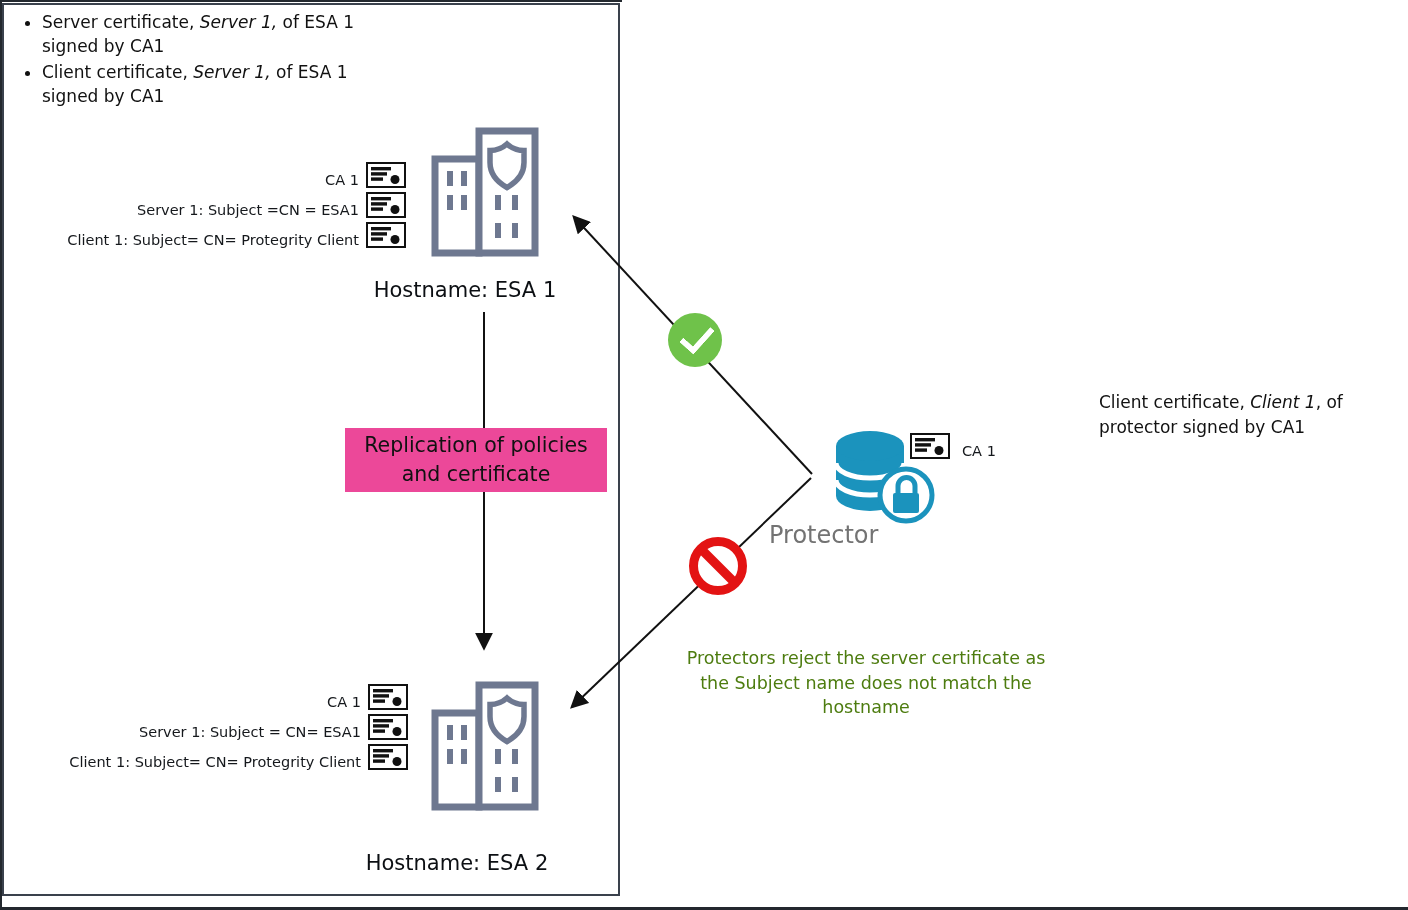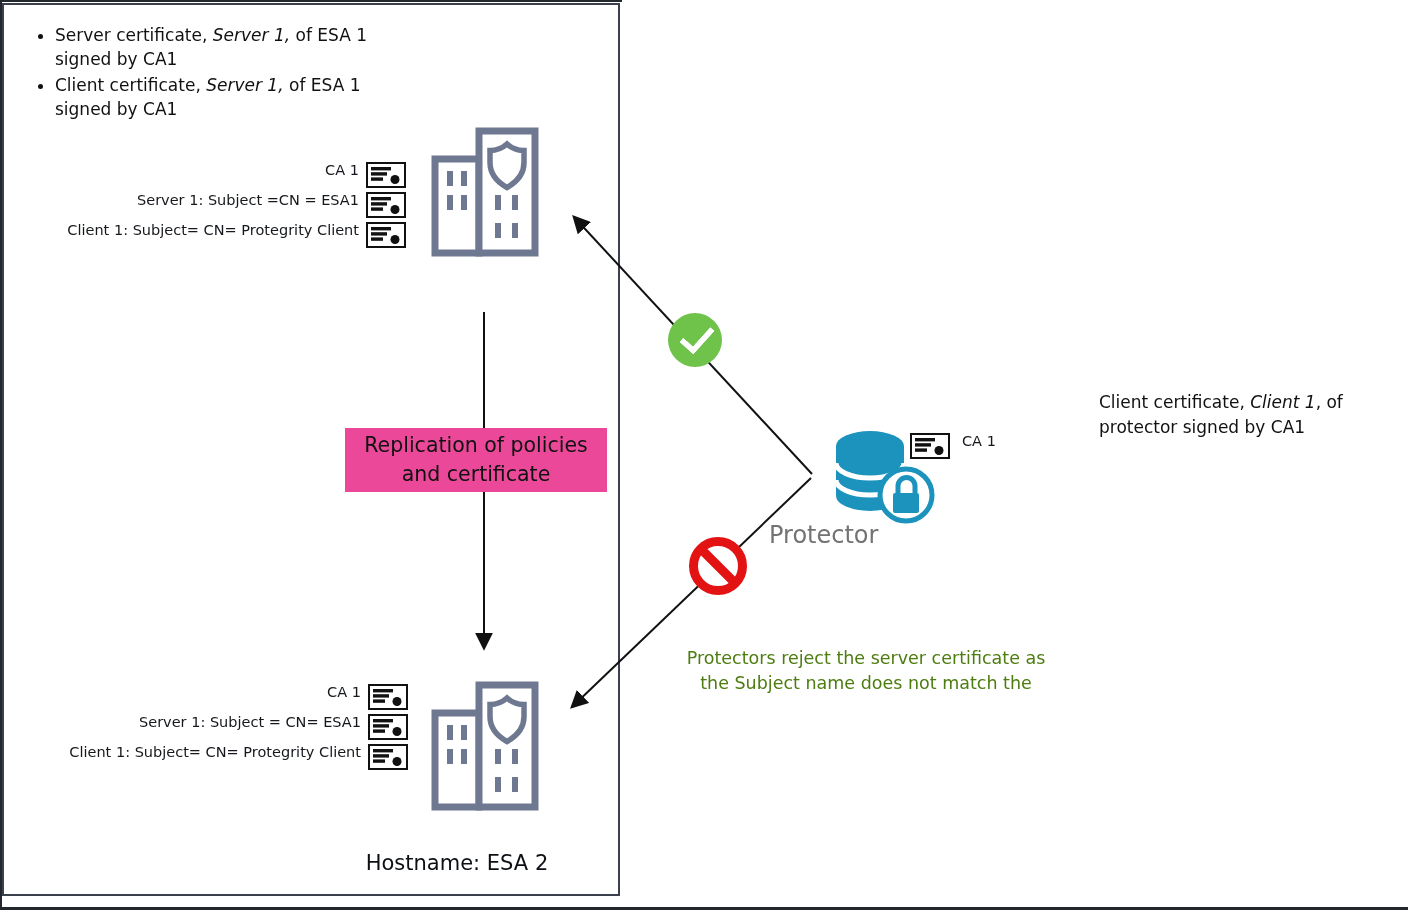--- a/index.html
+++ b/index.html
@@ -9,29 +9,29 @@
     overflow:hidden;border-right:1px solid #c6ccd2;
   }
   .frame-top{position:absolute;left:0;top:0;width:622px;height:2px;background:#23282e;}
   .frame-bottom{position:absolute;left:0;bottom:0;width:1408px;height:3px;background:#23282e;}
   .frame-left{position:absolute;left:0;top:0;width:2px;height:910px;background:#23282e;}
   .esa-panel{
     position:absolute;left:2px;top:3px;width:614px;height:889px;
     border:2px solid #3a414c;background:#fff;z-index:1;
   }
   
-  .bullet-list{position:absolute;left:6px;top:6px;width:414px;margin:13px;
+  .bullet-list{position:absolute;left:6px;top:6px;width:414px;margin:0;
     padding:4px 0 0 36px;font-size:17px;line-height:24px;z-index:2;}
   .bullet-list li{margin:0 0 2px 0;}
   .it{font-style:italic;}
   
   .cert-rows{position:absolute;display:flex;flex-direction:column;gap:4px;z-index:2;}
   .cert-rows.right-align{align-items:flex-end;}
   .cert-rows.left-align{align-items:flex-start;}
-  .cert-row{display:flex;align-items:flex-start;gap:7px;}
+  .cert-row{display:flex;align-items:flex-end;gap:7px;}
   .cert-row .lbl{font-size:14.5px;white-space:nowrap;color:#15181c;}
   .cert-icon{width:40px;height:26px;display:block;}
   #esa1-certs{left:8px;top:162px;width:398px;}
   #esa2-certs{left:8px;top:684px;width:400px;}
   #protector-certs{left:910px;top:433px;}
   #protector-certs .cert-row{gap:12px;}
   
   .building{position:absolute;width:114px;height:136px;z-index:2;}
   #building-esa1{left:428px;top:121px;}
   #building-esa2{left:428px;top:675px;}
@@ -137,20 +137,21 @@
       <rect x="19" y="50" width="6" height="15"></rect>
         <rect x="33" y="50" width="6" height="15"></rect>
       <rect x="19" y="74" width="6" height="15"></rect>
         <rect x="33" y="74" width="6" height="15"></rect>
       <rect x="67" y="74" width="6" height="15"></rect>
         <rect x="84" y="74" width="6" height="15"></rect>
       <rect x="67" y="102" width="6" height="15"></rect>
         <rect x="84" y="102" width="6" height="15"></rect>
     </g>
   </svg>
+  <div class="hostname" id="hostname-esa1">Hostname: ESA 1</div>
 
   <div class="replication-label">
     <div>Replication of policies</div>
     <div>and certificate</div>
   </div>
 
   <div class="cert-rows right-align" id="esa2-certs">
     <div class="cert-row">
       <span class="lbl">CA 1</span>
       <svg class="cert-icon" viewBox="0 0 40 26">
@@ -251,15 +252,16 @@
   <div class="check-badge">
       <span class="tick"></span>
     </div>
   <div class="no-badge">
       <span class="slash"></span>
     </div>
 
   <div class="rejection-note">
     <div>Protectors reject the server certificate as</div>
     <div>the Subject name does not match the</div>
+    <div>hostname</div>
   </div>
 
 </div>
 
 </body></html>

